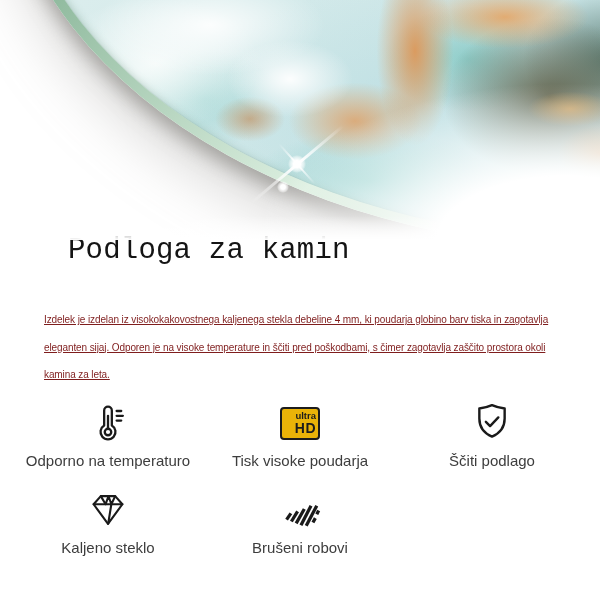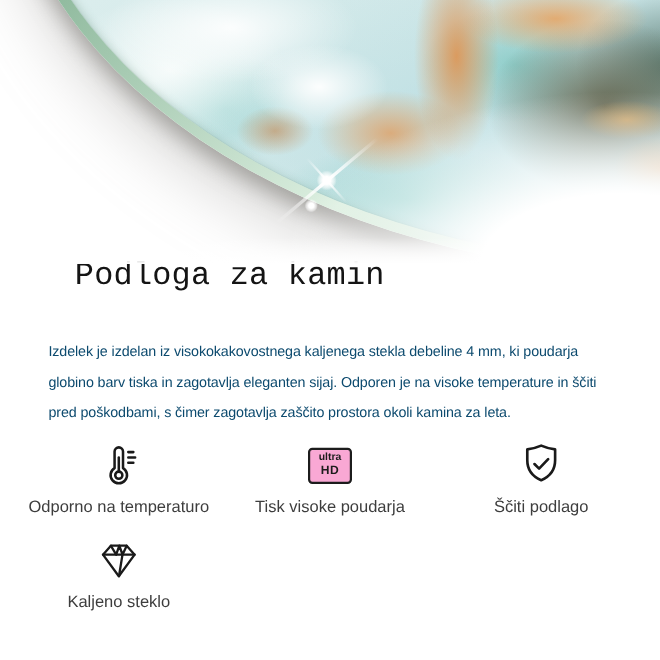--- a/index.html
+++ b/index.html
@@ -50,33 +50,33 @@
   .fade-br { position:absolute; right:0; bottom:-12px; width:430px; height:200px; z-index:5;
     background:radial-gradient(100% 110% at 92% 95%, #fff 30%, rgba(255,255,255,0) 72%); }
   .hero::after { content:""; position:absolute; left:0; right:0; bottom:0; height:24px; z-index:6;
     background:linear-gradient(rgba(255,255,255,0), #fff); }
 
   
   .title { position:absolute; left:44px; top:232px; right:40px;
     font-family:Liberation Mono, monospace; font-weight:400;
     font-size:29px; line-height:37px; color:#141414; letter-spacing:.2px;margin-left:24px; }
   .desc { position:absolute; left:44px; top:306px; width:520px;
-    font-size:13px; line-height:27.5px; color:#0c4a6e; letter-spacing:-.1px; }
+    font-size:10px; line-height:27.5px; color:#7f1d1d; letter-spacing:-.1px;text-decoration:underline; }
 
   
   .features { position:absolute; left:0; right:0; top:400px;
     display:grid; grid-template-columns:repeat(3,1fr); row-gap:20px; padding:0 12px; }
   .feature { display:flex; flex-direction:column; align-items:center; }
   .icon-wrap { height:46px; display:flex; align-items:center; justify-content:center; margin-bottom:8px; }
   .flabel { font-size:15px; color:#3d3d3d; line-height:13px; text-align:center; }
   .ico { stroke:#1a1a1a; fill:none; stroke-width:2.4; stroke-linecap:round; stroke-linejoin:round; }
   .uhd-box { width:40px; border:2.5px solid #1c1c1c; border-radius:4px; padding:2px 2px 3px;
-    display:flex; flex-direction:column; align-items:center; color:#1c1c1c; background:#f9a8d4; }
+    display:flex; flex-direction:column; align-items:flex-end; color:#1c1c1c; background:#eab308; }
   .uhd-top { font-size:9.5px; line-height:10px; font-weight:700; letter-spacing:0; }
-  .uhd-bottom { font-size:11px; line-height:14px; font-weight:800; letter-spacing:.5px; }
+  .uhd-bottom { font-size:14px; line-height:14px; font-weight:800; letter-spacing:.5px; }
 </style>
 </head>
 <body>
 
 <div class="page">
 
   <div class="hero">
     <div class="glass-edge"></div>
     <div class="glass-face"></div>
     <div class="sparkle s1">
@@ -133,16 +133,30 @@
         <svg class="ico" width="46" height="46" viewBox="0 0 48 48" style="stroke-width:2.2">
           <path d="M9 18L16.5 9.5h15L39 18 24 38.5z"></path>
           <path d="M9 18h30"></path>
           <path d="M16.5 9.5L21.5 18 24.5 9.5 27.5 18 31.5 9.5"></path>
           <path d="M27.5 18L24.2 38.2"></path>
         </svg>
       </div>
       <span class="flabel">Kaljeno steklo</span>
     </div>
 
+    <div class="feature">
+      <div class="icon-wrap">
+        <svg class="ico" width="46" height="46" viewBox="0 0 48 48" style="stroke-width:3.4;stroke-linecap:butt">
+          <path d="M10 34L14.5 27.5"></path>
+          <path d="M15 36L21.5 25.5"></path>
+          <path d="M20 38L28.5 23"></path>
+          <path d="M25 40L35.5 19.5"></path>
+          <path d="M30.5 40.5L41.5 19.5"></path>
+          <path d="M37.5 37L40 32.5"></path>
+          <path d="M41.5 28.5L43.5 24.5"></path>
+        </svg>
+      </div>
+      <span class="flabel">Brušeni robovi</span>
+    </div>
 
 
   </div>
 </div>
 
 </body></html>

